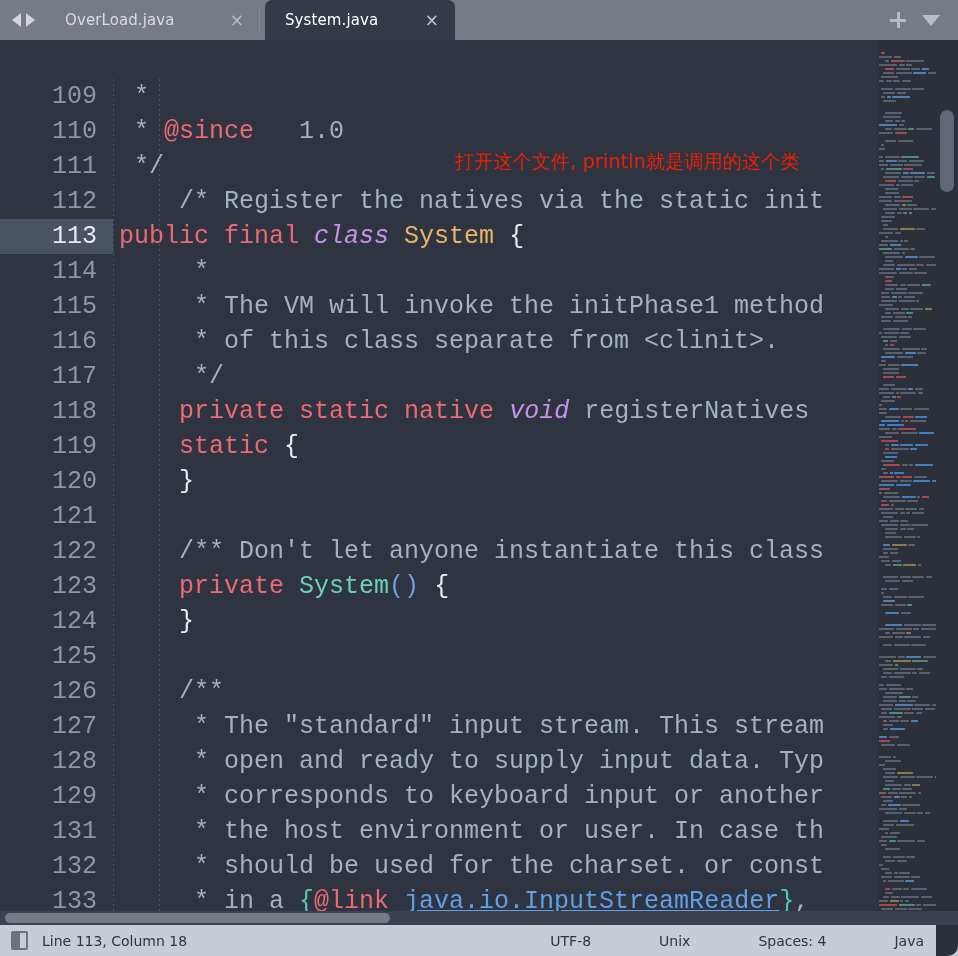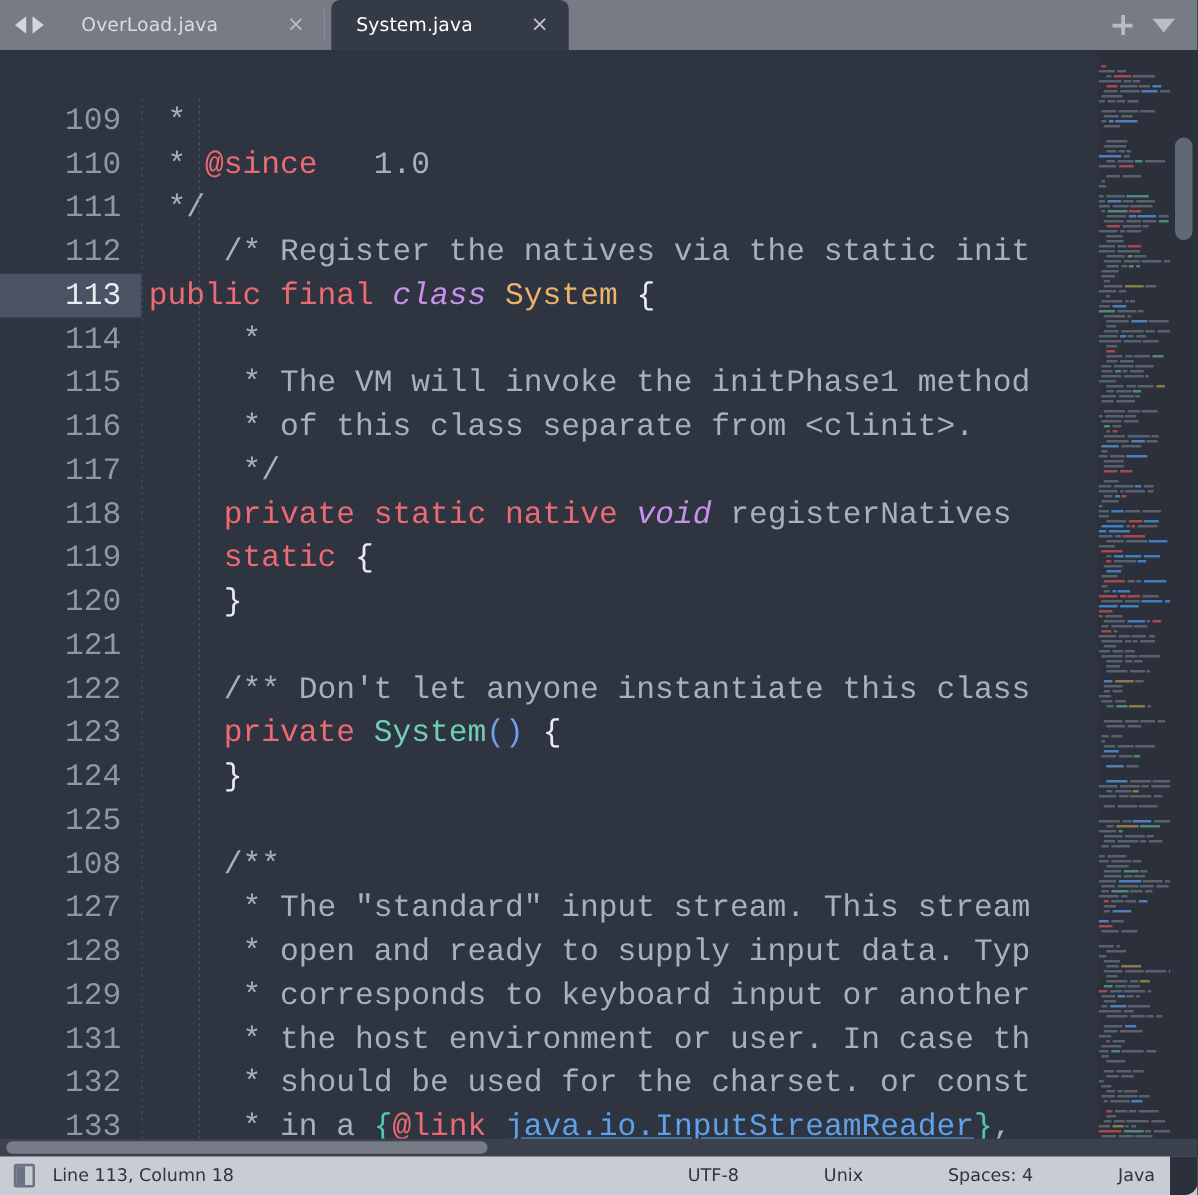--- a/index.html
+++ b/index.html
@@ -343,21 +343,21 @@
           <div class="ln">116</div>
           <div class="ln">117</div>
           <div class="ln">118</div>
           <div class="ln">119</div>
           <div class="ln">120</div>
           <div class="ln">121</div>
           <div class="ln">122</div>
           <div class="ln">123</div>
           <div class="ln">124</div>
           <div class="ln">125</div>
-          <div class="ln">108</div>
+          <div class="ln">126</div>
           <div class="ln">127</div>
           <div class="ln">128</div>
           <div class="ln">129</div>
           <div class="ln">131</div>
           <div class="ln">132</div>
           <div class="ln">133</div>
         </div>
       <div class="code-col">
         <div class="indent-guides" id="iguides">
             <div style="position: absolute; top: 0px; bottom: 0px; width: 1px; left: 0px; background-image: linear-gradient(rgb(75, 83, 99) 50%, transparent 50%); background-size: 1px 5px;"></div>
@@ -385,20 +385,21 @@
             <div class="cl"><span class="cmt">     * The "standard" input stream. This stream</span></div>
             <div class="cl"><span class="cmt">     * open and ready to supply input data. Typ</span></div>
             <div class="cl"><span class="cmt">     * corresponds to keyboard input or another</span></div>
             <div class="cl"><span class="cmt">     * the host environment or user. In case th</span></div>
             <div class="cl"><span class="cmt">     * should be used for the charset. or const</span></div>
             <div class="cl"><span class="cmt">     * in a <span class="brc">{</span><span class="tag">@link</span> <span class="lnk">java.io.InputStreamReader</span><span class="brc">}</span>,</span></div>
           </div>
       </div>
     </div>
 
+    <div class="annotation">打开这个文件, println就是调用的这个类</div>
 
     <div class="minimap" id="minimap">
         <div class="mm-line" style="padding-left: 3px;"><span class="mm-seg" style="width: 4px; background: rgb(168, 71, 77);"></span></div>
         <div class="mm-line" style="padding-left: 1px;"><span class="mm-seg" style="width: 13px; background: rgb(89, 97, 111);"></span><span class="mm-seg" style="width: 7px; background: rgb(89, 97, 111);"></span></div>
         <div class="mm-line" style="padding-left: 7px;"><span class="mm-seg" style="width: 4px; background: rgb(89, 97, 111);"></span><span class="mm-seg" style="width: 14px; background: rgb(168, 71, 77);"></span><span class="mm-seg" style="width: 18px; background: rgb(89, 97, 111);"></span></div>
         <div class="mm-line" style="padding-left: 1px;"><span class="mm-seg" style="width: 18px; background: rgb(89, 97, 111);"></span><span class="mm-seg" style="width: 6px; background: rgb(89, 97, 111);"></span><span class="mm-seg" style="width: 6px; background: rgb(89, 97, 111);"></span></div>
         <div class="mm-line" style="padding-left: 7px;"><span class="mm-seg" style="width: 9px; background: rgb(168, 71, 77);"></span><span class="mm-seg" style="width: 14px; background: rgb(89, 97, 111);"></span><span class="mm-seg" style="width: 9px; background: rgb(89, 97, 111);"></span><span class="mm-seg" style="width: 7px; background: rgb(78, 127, 184);"></span></div>
         <div class="mm-line" style="padding-left: 5px;"><span class="mm-seg" style="width: 11px; background: rgb(89, 97, 111);"></span><span class="mm-seg" style="width: 16px; background: rgb(89, 97, 111);"></span><span class="mm-seg" style="width: 13px; background: rgb(78, 127, 184);"></span><span class="mm-seg" style="width: 18px; background: rgb(89, 97, 111);"></span></div>
         <div class="mm-line" style="padding-left: 3px;"><span class="mm-seg" style="width: 17px; background: rgb(89, 97, 111);"></span></div>
         <div class="mm-line" style="padding-left: 1px;"><span class="mm-seg" style="width: 5px; background: rgb(89, 97, 111);"></span><span class="mm-seg" style="width: 6px; background: rgb(89, 97, 111);"></span><span class="mm-seg" style="width: 7px; background: rgb(89, 97, 111);"></span><span class="mm-seg" style="width: 9px; background: rgb(89, 97, 111);"></span></div>

